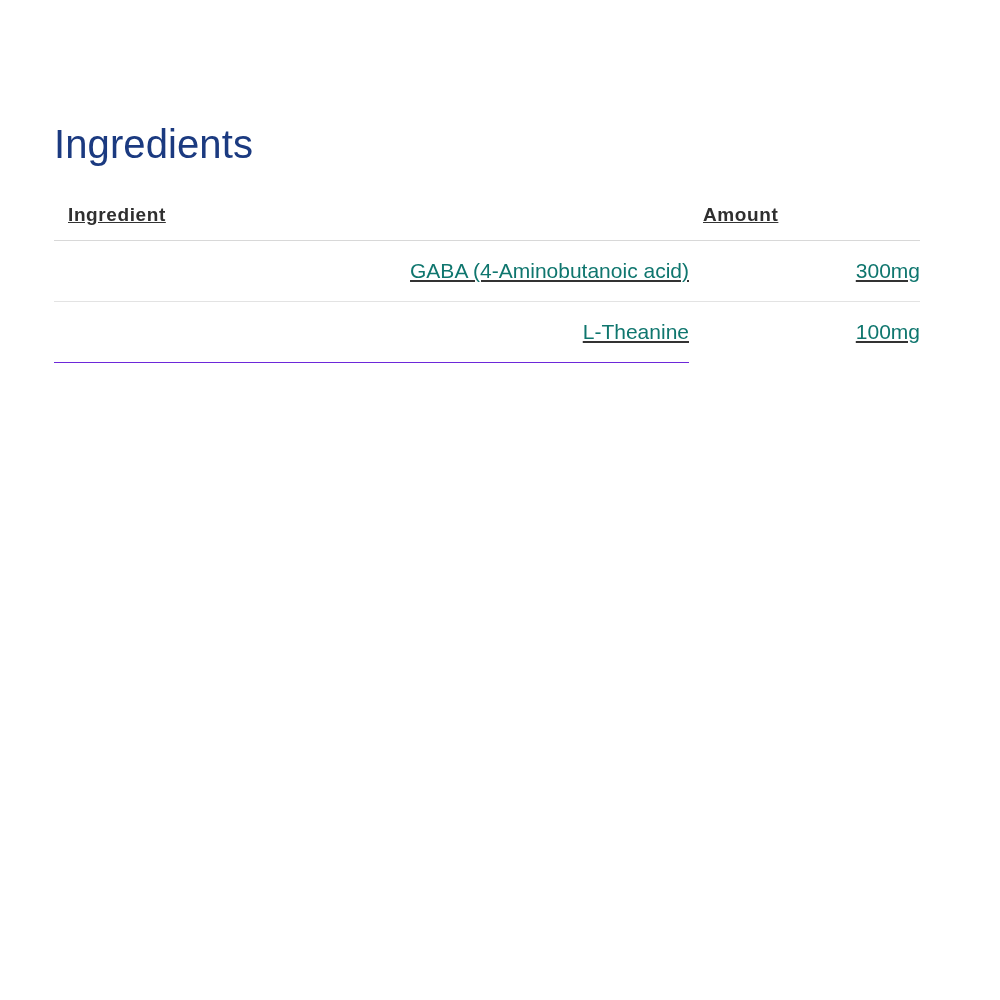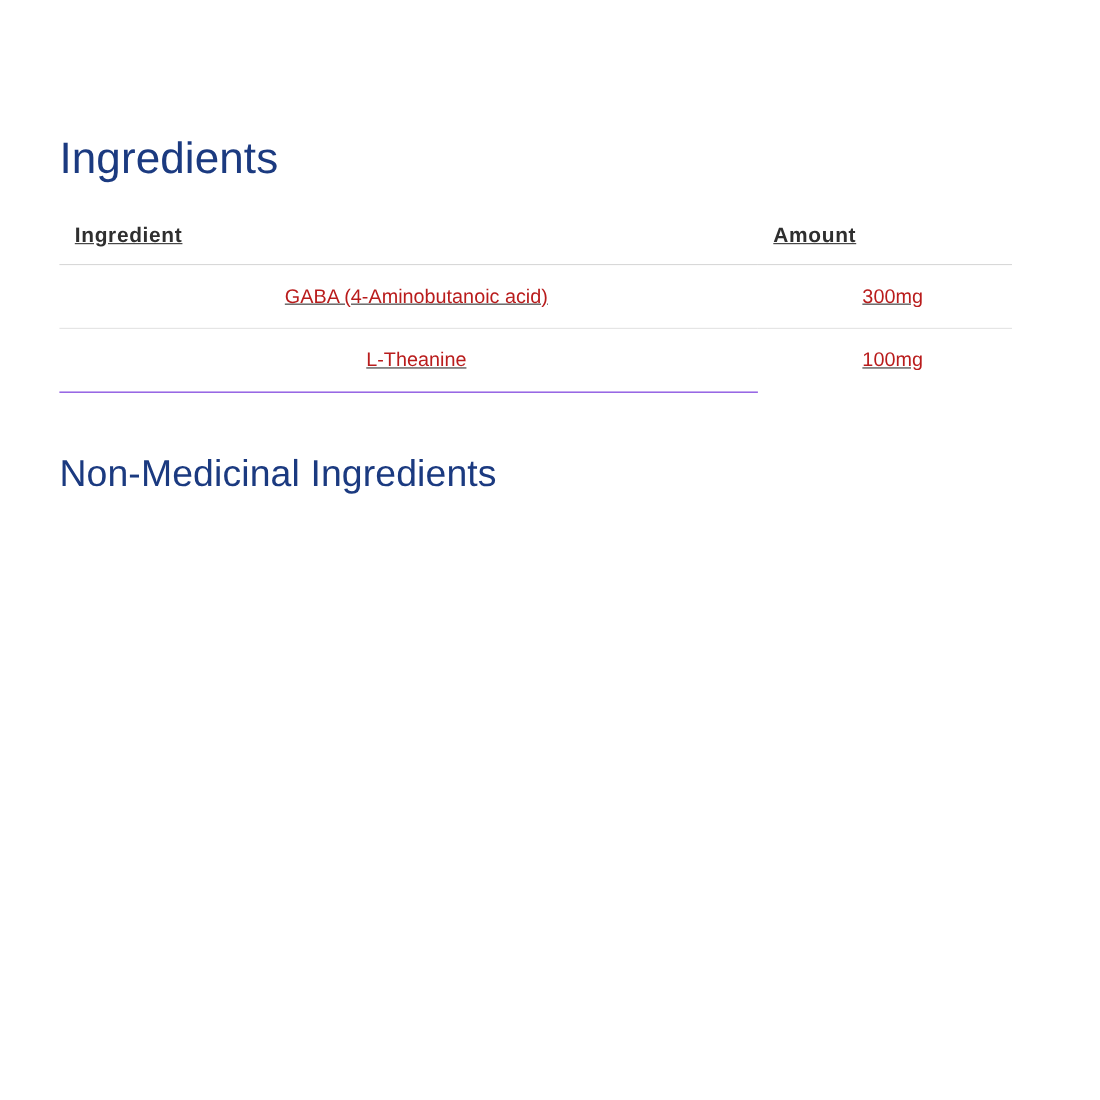--- a/index.html
+++ b/index.html
@@ -52,24 +52,24 @@
     text-align: left;
     font-size: 19px;
     font-weight: bold;
     color: #2f2f2f;
     padding: 6px 0 14px 14px;
     border-bottom: 1px solid #d8d8d8;
     letter-spacing: 0.6px;
   }
 
   table.ingredients td {
-    text-align: center;
-    font-size: 18px;
+    text-align: right;
+    font-size: 21px;
     font-weight: 400;
-    color: #b91c1c;
+    color: #0f766e;
     padding: 18px 0 18px 14px;
     border-bottom: 1px solid #e3e3e3;
   }
 
   table.ingredients tr.last-row td {
     border-bottom: 1px solid #6d28d9;
   }
 
   table.ingredients tr.last-row td.amount-col {
     border-bottom: none;
@@ -119,16 +119,15 @@
         <td class="ingredient-col">GABA (4-Aminobutanoic acid)</td>
         <td class="amount-col">300mg</td>
       </tr>
       <tr class="last-row">
         <td class="ingredient-col">L-Theanine</td>
         <td class="amount-col">100mg</td>
       </tr>
     </tbody>
   </table>
 
-  <h2 class="nmi-title">Non-Medicinal Ingredients</h2>
 
 
 </div>
 
 </body></html>

